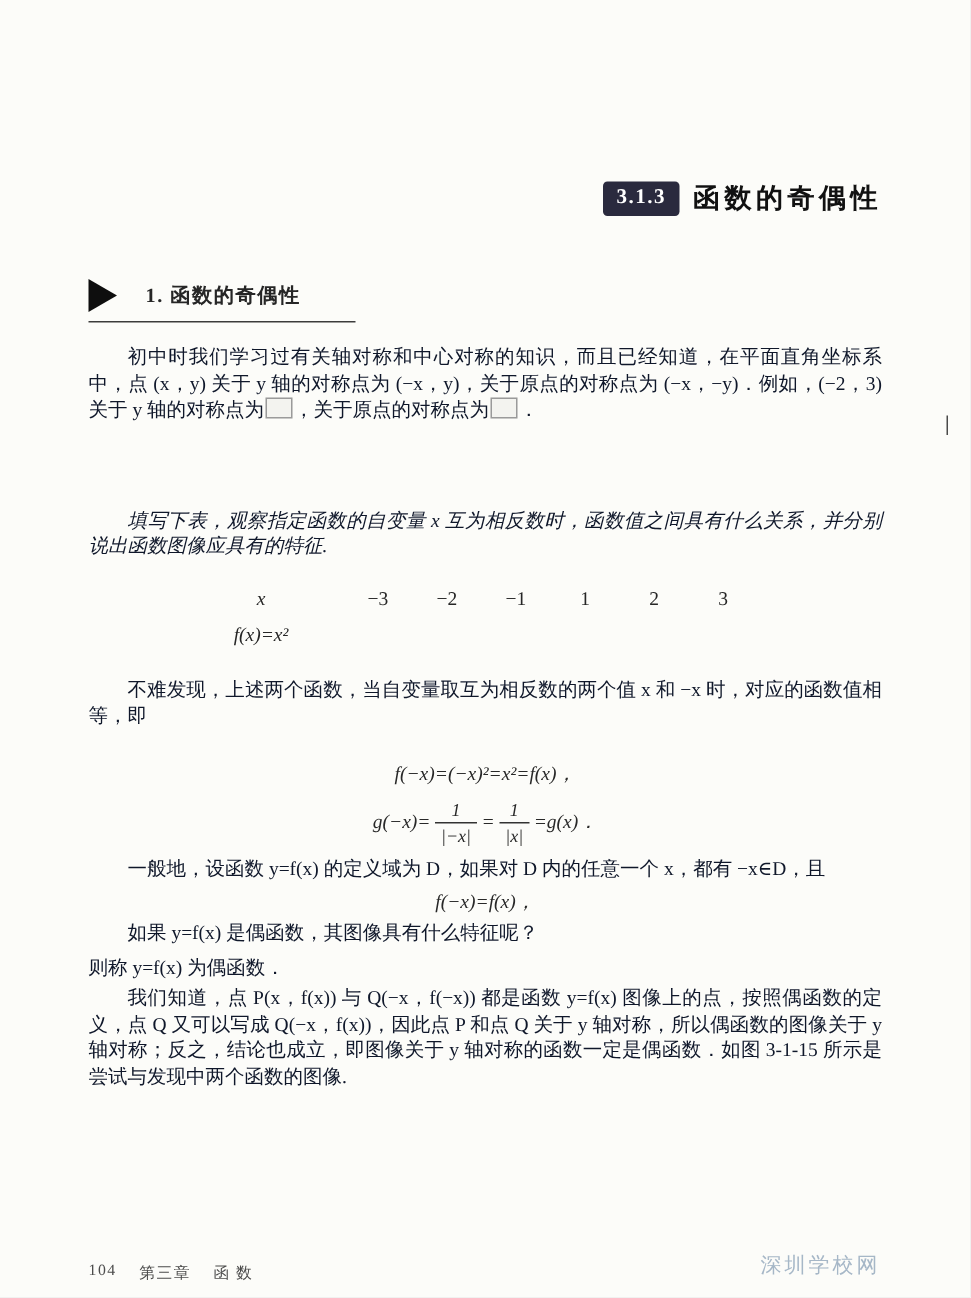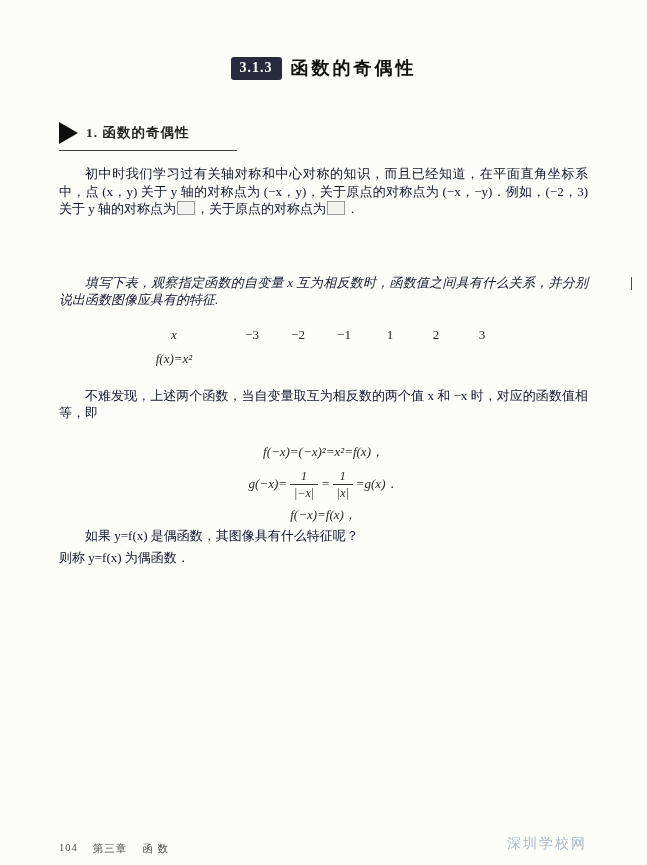--- a/index.html
+++ b/index.html
@@ -3,30 +3,30 @@
 <meta charset="utf-8">
 <style>
   * { margin:0; padding:0; box-sizing:border-box; }
   html,body { background:#e9e9e9; }
   body { font-family:"Liberation Serif","DejaVu Serif",serif; }
   .page {
     position:relative; width:647px; height:865px; margin:0 auto;
     background:#fcfcf9; color:#262626; overflow:hidden; padding:0 59px;
   }
   
-  .title-row { padding-top:56px; text-align:center; }
+  .title-row { padding-top:120px; text-align:right; }
   .badge {
     display:inline-block; background:#2a2a3e; color:#ffffff; font-weight:bold;
     font-size:14px; line-height:1; padding:4px 9px 5px; border-radius:3px;
     margin-right:9px; vertical-align:middle; letter-spacing:1px;
   }
   .title-text { font-size:18px; font-weight:bold; letter-spacing:3px; vertical-align:middle; color:#111; }
   
   .heading {
-    margin-top:42px; display:flex; align-items:center; gap:8px;
+    margin-top:42px; display:flex; align-items:center; gap:19px;
     width:178px; border-bottom:1px solid #3c3c3c; padding-bottom:6px;
   }
   .tri { width:0; height:0; border-top:11px solid transparent; border-bottom:11px solid transparent; border-left:19px solid #0e0e0e; }
   .heading-text { font-weight:bold; font-size:13.5px; letter-spacing:1px; white-space:nowrap; }
   
   p.body { font-size:13px; line-height:17.5px; text-align:justify; color:#0f172a; }
   .indent { text-indent:2em; }
   .intro { margin-top:14px; }
   .blank-box {
     display:inline-block; width:18px; height:14px; border:1px solid #9a9a9a;
@@ -106,27 +106,29 @@
     </table>
 
   <p class="body indent p-discover">不难发现，上述两个函数，当自变量取互为相反数的两个值 x 和 −x 时，对应的函数值相等，即</p>
 
   <div class="formula-center fc-f">f(−x)=(−x)²=x²=f(x)，</div>
 
   <div class="formula-center fc-g">
     <span>g(−x)=</span><span class="frac"><span class="num">1</span><span class="den">|−x|</span></span><span>=</span><span class="frac"><span class="num">1</span><span class="den">|x|</span></span><span>=g(x)．</span>
   </div>
 
+  <p class="body indent p-general">一般地，设函数 y=f(x) 的定义域为 D，如果对 D 内的任意一个 x，都有 −x∈D，且</p>
 
   <div class="formula-center fc-even">f(−x)=f(x)，</div>
 
   <p class="body indent p-question">如果 y=f(x) 是偶函数，其图像具有什么特征呢？</p>
 
   <p class="body p-called">则称 y=f(x) 为偶函数．</p>
 
+  <p class="body indent p-final">我们知道，点 P(x，f(x)) 与 Q(−x，f(−x)) 都是函数 y=f(x) 图像上的点，按照偶函数的定义，点 Q 又可以写成 Q(−x，f(x))，因此点 P 和点 Q 关于 y 轴对称，所以偶函数的图像关于 y 轴对称；反之，结论也成立，即图像关于 y 轴对称的函数一定是偶函数．如图 3-1-15 所示是尝试与发现中两个函数的图像.</p>
 
   <div class="scan-mark"></div>
 
   <div class="footer">
     <span>104</span>
     <span>第三章</span>
     <span>函  数</span>
   </div>
 
   <div class="watermark">深圳学校网</div>

